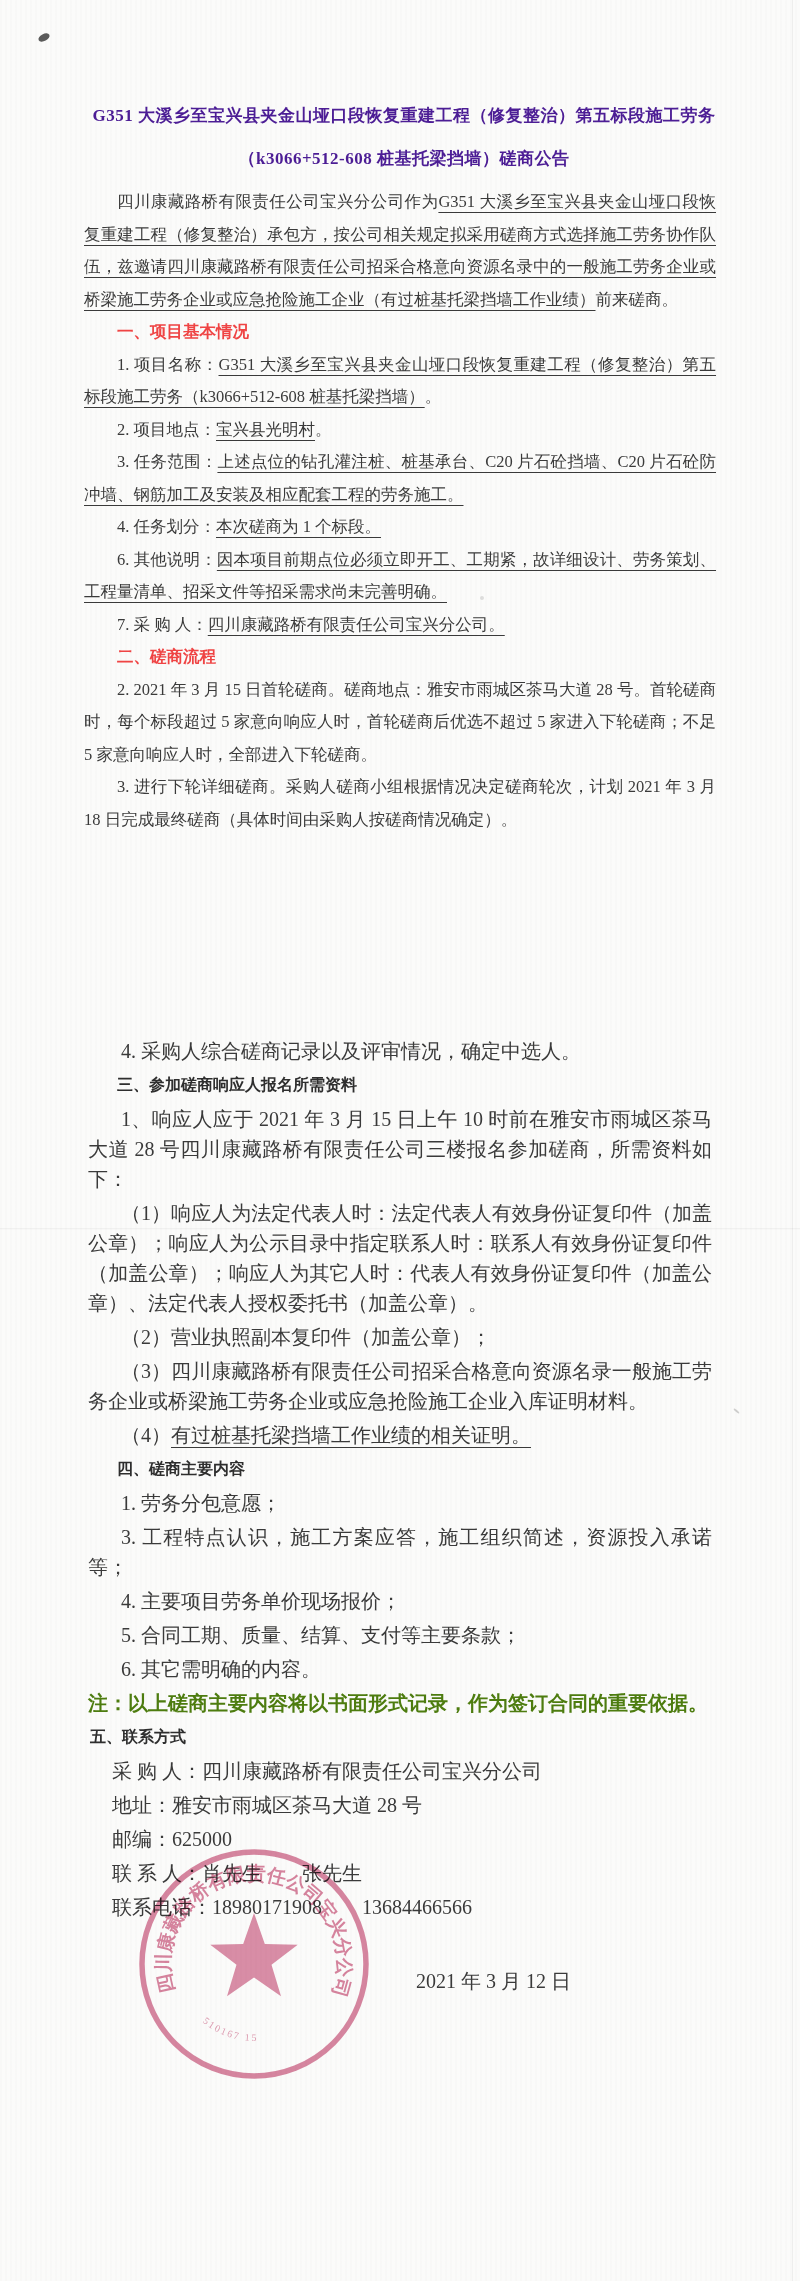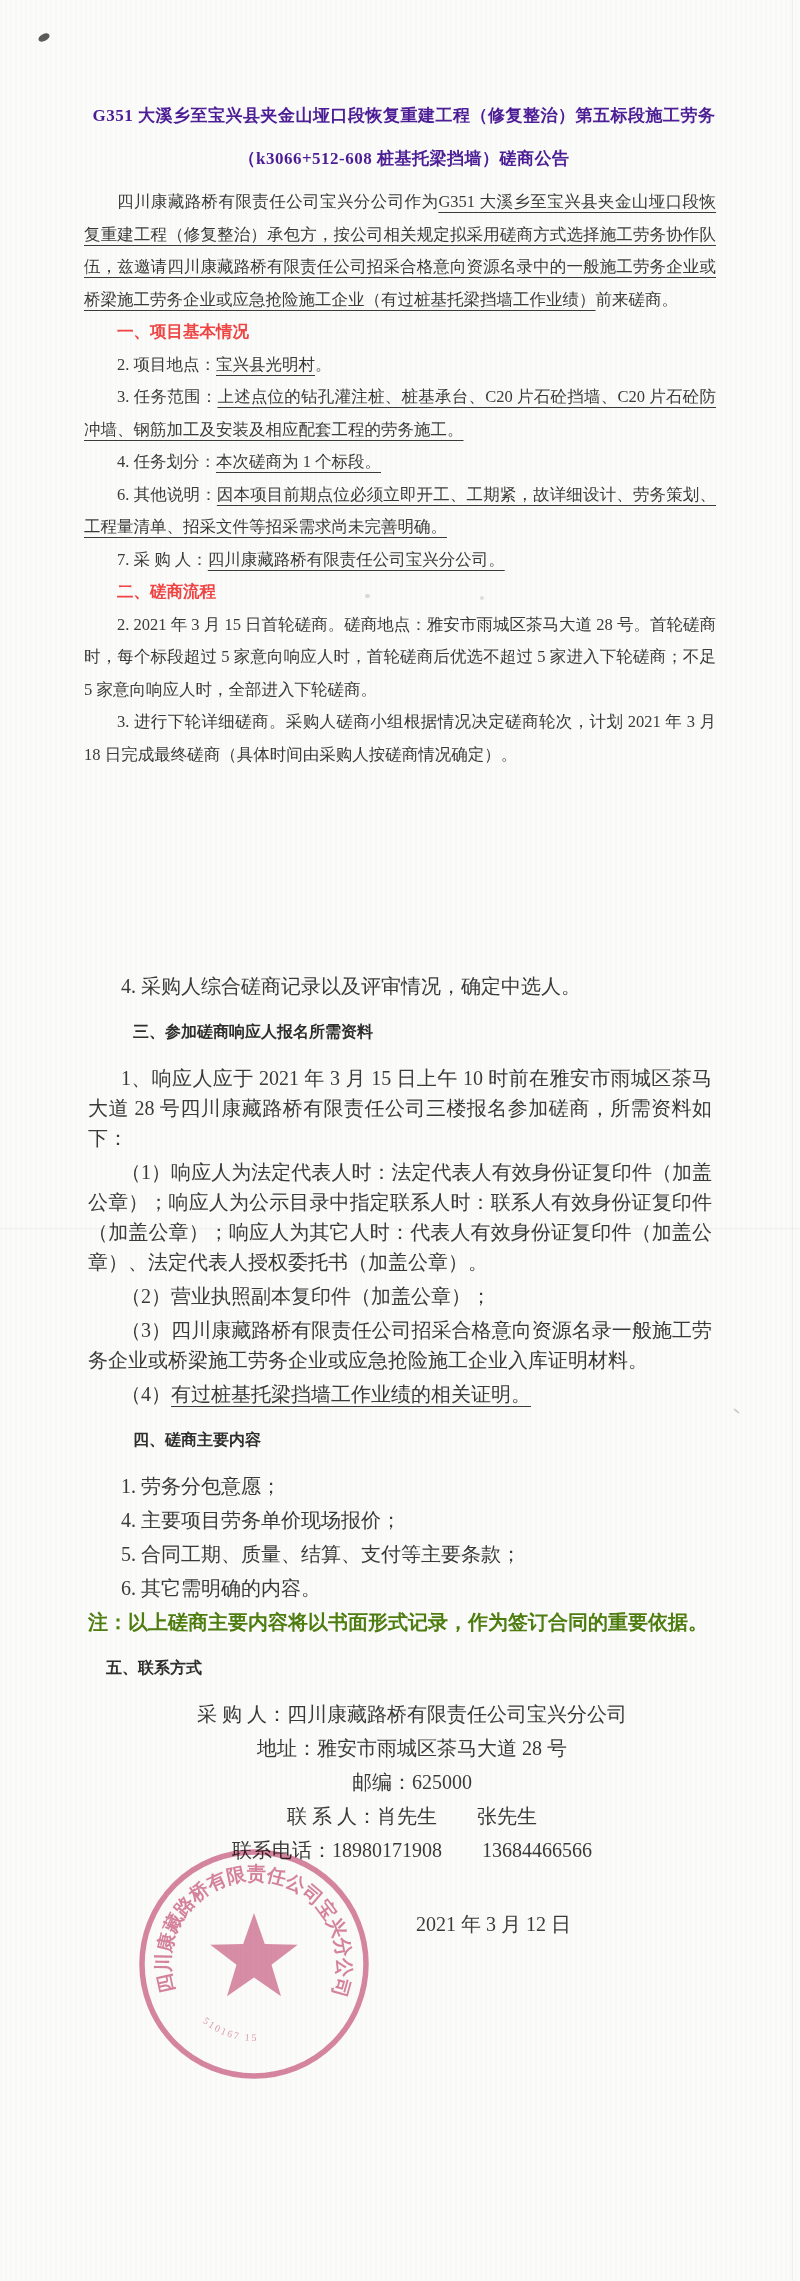--- a/index.html
+++ b/index.html
@@ -15,24 +15,24 @@
     width:640px;margin:0 auto;text-align:center;
     font-size:17px;font-weight:bold;line-height:43px;color:#4c1d95;
     letter-spacing:0.5px;
   }
   
   .p1 p{margin:0;font-size:16.5px;line-height:32.5px;text-align:justify;text-indent:33px;}
   .p1 .intro{margin-top:6px;}
   .p1 h2{margin:0;font-size:16.5px;line-height:32.5px;font-weight:bold;text-indent:33px;color:#ef4444;}
   
   .p2 p{margin:4px;font-size:20px;line-height:30px;text-align:justify;text-indent:33px;}
-  .p2 h2{margin:16px;font-size:16px;line-height:30px;font-weight:bold;text-indent:33px;color:#2e2e2e;}
+  .p2 h2{margin:0;font-size:16px;line-height:30px;font-weight:bold;text-indent:33px;color:#2e2e2e;}
   .p2 h2.flush{text-indent:6px;}
   .p2 p.note{font-weight:bold;text-indent:0;color:#4d7c0f;}
-  .p2 p.contact{text-indent:24px;text-align:center;}
+  .p2 p.contact{text-indent:24px;text-align:left;}
   .p2 p.date{text-indent:0;text-align:left;margin-top:44px;margin-left:332px;}
   .u{text-decoration:underline;text-underline-offset:5px;text-decoration-thickness:1px;}
   .page-break{height:196px;position:relative;}
   .page-edge{position:absolute;left:0;top:1228px;width:800px;height:2px;
     background:linear-gradient(180deg, rgba(0,0,0,0.055), rgba(255,255,255,0));}
   .right-edge-line{position:absolute;top:0;left:792px;width:1px;height:2281px;background:rgba(0,0,0,0.05);}
   
   .speck{position:absolute;border-radius:50%;background:#3d3d3d;}
   .speck.s1{left:38px;top:34px;width:12px;height:7px;transform:rotate(-28deg);opacity:.85;}
   .speck.s2{left:365px;top:594px;width:5px;height:4px;opacity:.18;}
@@ -46,20 +46,21 @@
 <body>
 
 <div class="page">
 
   <div class="doc-title">G351 大溪乡至宝兴县夹金山垭口段恢复重建工程（修复整治）第五标段施工劳务（k3066+512-608 桩基托梁挡墙）磋商公告</div>
 
   <div class="p1">
     <p class="intro"><span>四川康藏路桥有限责任公司宝兴分公司作为</span><span class="u">G351 大溪乡至宝兴县夹金山垭口段恢复重建工程（修复整治）承包方，按公司相关规定拟采用磋商方式选择施工劳务协作队伍，兹邀请四川康藏路桥有限责任公司招采合格意向资源名录中的一般施工劳务企业或桥梁施工劳务企业或应急抢险施工企业（有过桩基托梁挡墙工作业绩）</span><span>前来磋商。</span></p>
 
     <h2>一、项目基本情况</h2>
+    <p><span>1. 项目名称：</span><span class="u">G351 大溪乡至宝兴县夹金山垭口段恢复重建工程（修复整治）第五标段施工劳务（k3066+512-608 桩基托梁挡墙）</span><span>。</span></p>
     <p><span>2. 项目地点：</span><span class="u">宝兴县光明村</span><span>。</span></p>
     <p><span>3. 任务范围：</span><span class="u">上述点位的钻孔灌注桩、桩基承台、C20 片石砼挡墙、C20 片石砼防冲墙、钢筋加工及安装及相应配套工程的劳务施工。</span></p>
     <p><span>4. 任务划分：</span><span class="u">本次磋商为 1 个标段。</span></p>
     <p><span>6. 其他说明：</span><span class="u">因本项目前期点位必须立即开工、工期紧，故详细设计、劳务策划、工程量清单、招采文件等招采需求尚未完善明确。</span></p>
     <p><span>7. 采 购 人：</span><span class="u">四川康藏路桥有限责任公司宝兴分公司。</span></p>
 
     <h2>二、磋商流程</h2>
     <p>2. 2021 年 3 月 15 日首轮磋商。磋商地点：雅安市雨城区茶马大道 28 号。首轮磋商时，每个标段超过 5 家意向响应人时，首轮磋商后优选不超过 5 家进入下轮磋商；不足 5 家意向响应人时，全部进入下轮磋商。</p>
     <p>3. 进行下轮详细磋商。采购人磋商小组根据情况决定磋商轮次，计划 2021 年 3 月 18 日完成最终磋商（具体时间由采购人按磋商情况确定）。</p>
   </div>
@@ -71,20 +72,21 @@
 
     <h2>三、参加磋商响应人报名所需资料</h2>
     <p>1、响应人应于 2021 年 3 月 15 日上午 10 时前在雅安市雨城区茶马大道 28 号四川康藏路桥有限责任公司三楼报名参加磋商，所需资料如下：</p>
     <p>（1）响应人为法定代表人时：法定代表人有效身份证复印件（加盖公章）；响应人为公示目录中指定联系人时：联系人有效身份证复印件（加盖公章）；响应人为其它人时：代表人有效身份证复印件（加盖公章）、法定代表人授权委托书（加盖公章）。</p>
     <p>（2）营业执照副本复印件（加盖公章）；</p>
     <p>（3）四川康藏路桥有限责任公司招采合格意向资源名录一般施工劳务企业或桥梁施工劳务企业或应急抢险施工企业入库证明材料。</p>
     <p><span>（4）</span><span class="u">有过桩基托梁挡墙工作业绩的相关证明。</span></p>
 
     <h2>四、磋商主要内容</h2>
     <p>1. 劳务分包意愿；</p>
+    <p>3. 工程特点认识，施工方案应答，施工组织简述，资源投入承诺等；</p>
     <p>4. 主要项目劳务单价现场报价；</p>
     <p>5. 合同工期、质量、结算、支付等主要条款；</p>
     <p>6. 其它需明确的内容。</p>
     <p class="note">注：以上磋商主要内容将以书面形式记录，作为签订合同的重要依据。</p>
 
     <h2 class="flush">五、联系方式</h2>
     <p class="contact">采 购 人：四川康藏路桥有限责任公司宝兴分公司</p>
     <p class="contact">地址：雅安市雨城区茶马大道 28 号</p>
     <p class="contact">邮编：625000</p>
     <p class="contact">联 系 人：肖先生　　张先生</p>

